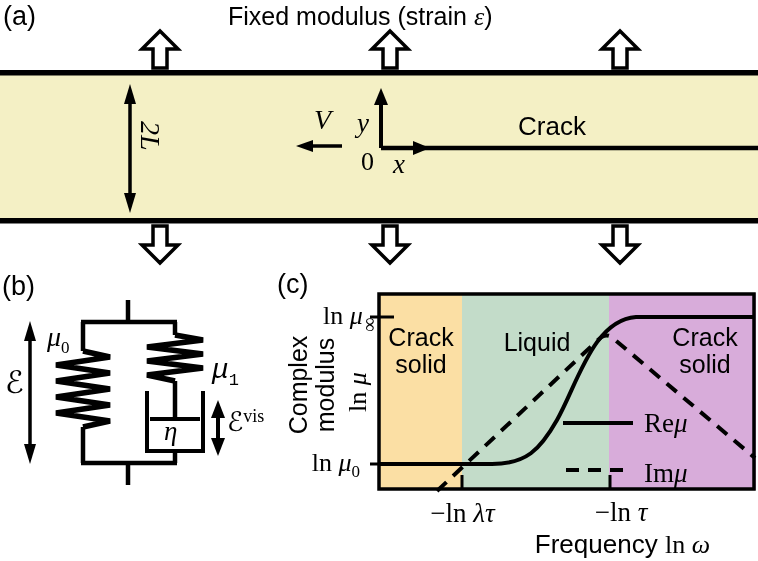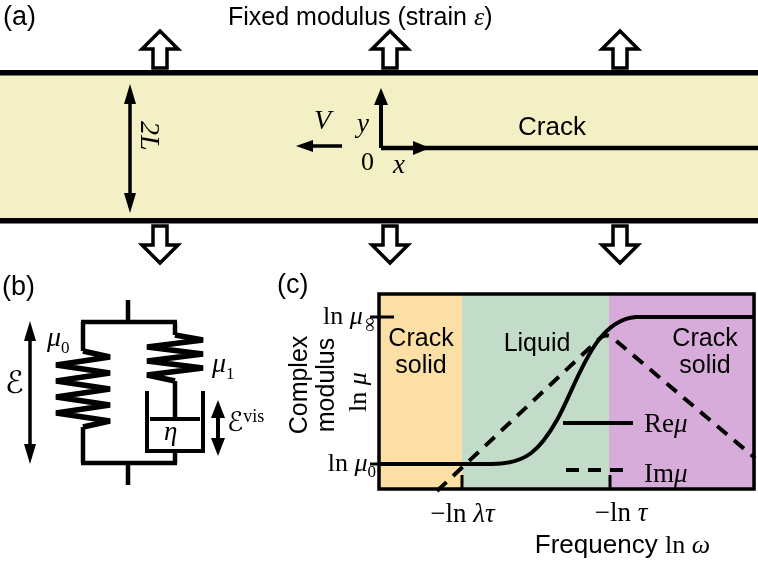--- a/index.html
+++ b/index.html
@@ -121,33 +121,33 @@
   <div class="lbl" style="left:166px;top:121px;"><span class="rot90cw serif it math28">2L</span></div>
   <div class="lbl serif it math28" style="left:314px;top:104px;">V</div>
   <div class="lbl serif it math27" style="left:357px;top:108px;">y</div>
   <div class="lbl serif math26" style="left:361px;top:147px;">0</div>
   <div class="lbl serif it math27" style="left:393px;top:149px;">x</div>
   <div class="lbl sans math26" style="left:518px;top:111px;">Crack</div>
 
   <div class="lbl sans panel-label" style="left:2px;top:271px;">(b)</div>
   <div class="lbl script" style="left:5px;top:364px;font-size:31px;">ℰ</div>
   <div class="lbl serif math28" style="left:47px;top:321px;"><span class="it">μ</span><sub class="sm">0</sub></div>
-  <div class="lbl serif math28" style="left:212px;top:347px;"><span class="it">μ</span><sub class="sm">1</sub></div>
+  <div class="lbl serif math28" style="left:212px;top:355px;font-family:Liberation Mono, monospace;"><span class="it">μ</span><sub class="sm">1</sub></div>
   <div class="lbl serif it math27" style="left:164px;top:416px;">η</div>
   <div class="lbl" style="left:227px;top:406px;"><span class="script math27">ℰ</span><sup class="sm serif">vis</sup></div>
 
   <div class="lbl sans panel-label" style="left:277px;top:269px;">(c)</div>
 
   <div class="lbl serif math26 right" style="left:293px;top:301px;width:84px;"><span>ln </span><span class="it">μ</span><span class="inf">∞</span></div>
 
   <div class="lbl sans cap center rotccw" style="left:226px;top:358px;width:172px;line-height:27px;"><span>Complex</span><br><span>modulus</span></div>
 
   <div class="lbl serif math26 center rotccw" style="left:323px;top:377px;width:70px;"><span>ln </span><span class="it">μ</span></div>
 
-  <div class="lbl serif math26 right" style="left:296px;top:448px;width:80px;"><span>ln </span><span class="it">μ</span><sub class="sm">0</sub></div>
+  <div class="lbl serif math26 right" style="left:280px;top:448px;width:80px;"><span>ln </span><span class="it">μ</span><sub class="sm">0</sub></div>
 
   <div class="lbl sans cap center" style="left:379px;top:324px;width:84px;line-height:27px;"><span>Crack</span><br><span>solid</span></div>
   <div class="lbl sans cap center" style="left:471px;top:328px;width:132px;">Liquid</div>
   <div class="lbl sans cap center" style="left:661px;top:324px;width:88px;line-height:27px;"><span>Crack</span><br><span>solid</span></div>
 
   <div class="lbl serif math27" style="left:644px;top:408px;"><span>Re</span><span class="it">μ</span></div>
   <div class="lbl serif math27" style="left:644px;top:458px;"><span>Im</span><span class="it">μ</span></div>
 
   <div class="lbl serif math27 center" style="left:410px;top:498px;width:105px;"><span>−ln </span><span class="it">λτ</span></div>
   <div class="lbl serif math27 center" style="left:580px;top:497px;width:82px;"><span>−ln </span><span class="it">τ</span></div>

